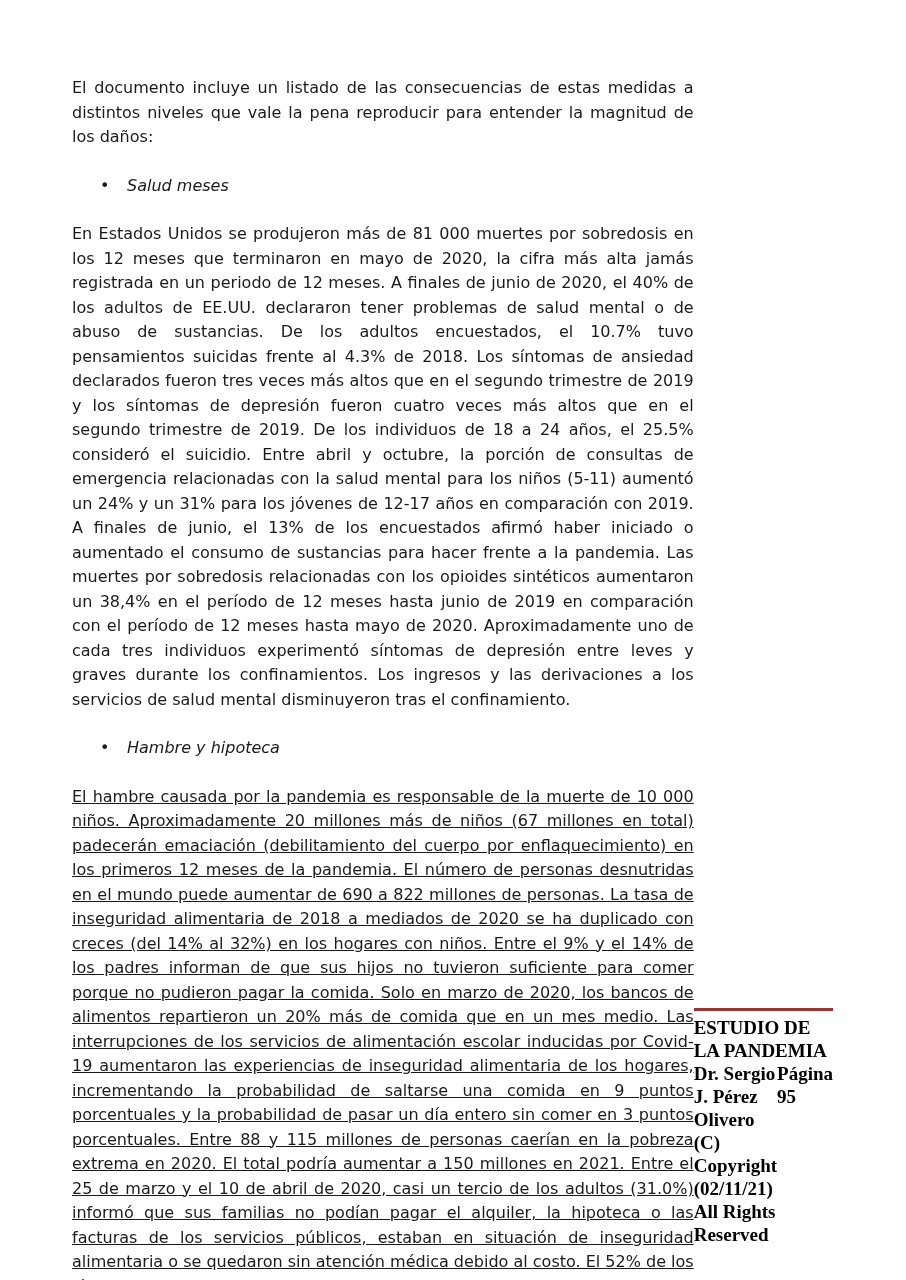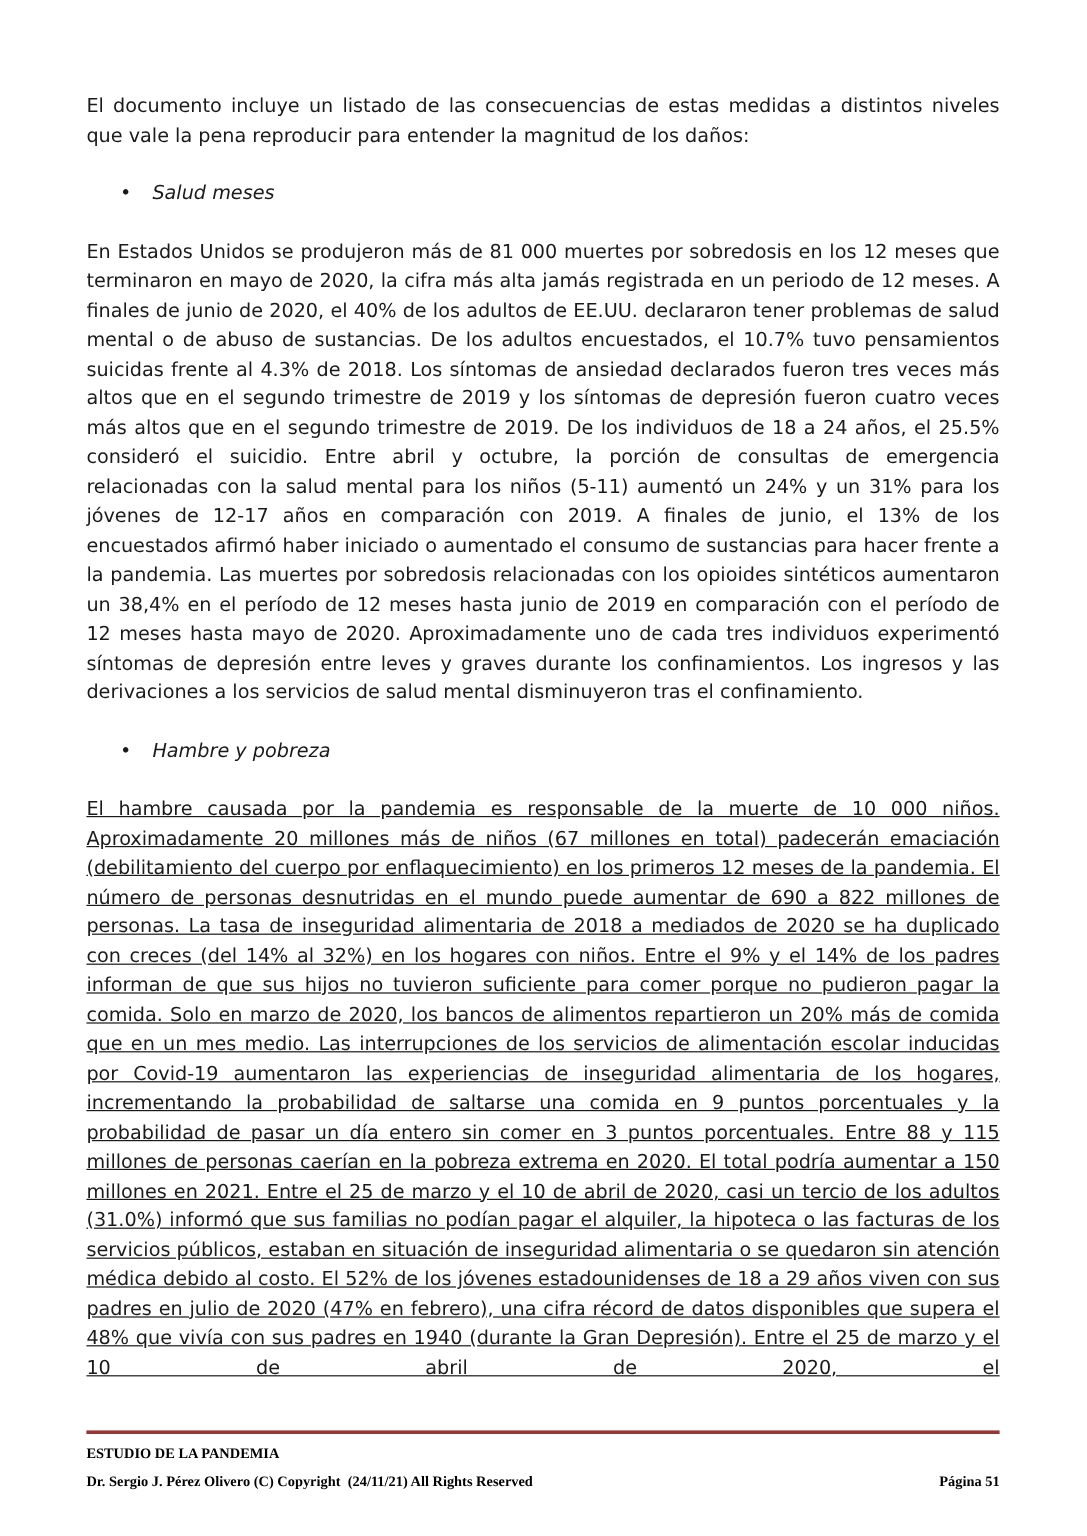--- a/index.html
+++ b/index.html
@@ -8,21 +8,21 @@
     background: #ffffff;
   }
   .page {
     position: relative;
     width: 906px;
     height: 1280px;
     background: #ffffff;
     box-sizing: border-box;
     padding: 76px 73px 34px 72px;
     display: flex;
-    flex-direction: column;
+    flex-direction: row;
     font-family: "DejaVu Sans", "Liberation Sans", sans-serif;
     font-size: 16px;
     line-height: 24.5px;
     color: #1a1a1a;
     overflow: hidden;
   }
   .content p {
     margin: 0 0 24px 0;
     text-align: justify;
   }
@@ -37,21 +37,21 @@
   }
   .bullet-glyph {
     display: inline-block;
     width: 27px;
     font-style: normal;
   }
   .footer {
     margin-top: auto;
     font-family: "Liberation Serif", "DejaVu Serif", serif;
     font-weight: bold;
-    font-size: 12px;
+    font-size: 19px;
     line-height: 23px;
     color: #000000;
   }
   .footer-rule {
     border-top: 3px solid #953735;
     margin-bottom: 5px;
   }
   .footer-row {
     display: flex;
     justify-content: space-between;
@@ -70,29 +70,29 @@
 
     <p>El documento incluye un listado de las consecuencias de estas medidas a distintos niveles que vale la pena reproducir para entender la magnitud de los daños:</p>
 
     <div class="bullet-row">
       <span class="bullet-glyph">•</span><span>Salud meses</span>
     </div>
 
     <p>En Estados Unidos se produjeron más de 81 000 muertes por sobredosis en los 12 meses que terminaron en mayo de 2020, la cifra más alta jamás registrada en un periodo de 12 meses. A finales de junio de 2020, el 40% de los adultos de EE.UU. declararon tener problemas de salud mental o de abuso de sustancias. De los adultos encuestados, el 10.7% tuvo pensamientos suicidas frente al 4.3% de 2018. Los síntomas de ansiedad declarados fueron tres veces más altos que en el segundo trimestre de 2019 y los síntomas de depresión fueron cuatro veces más altos que en el segundo trimestre de 2019. De los individuos de 18 a 24 años, el 25.5% consideró el suicidio. Entre abril y octubre, la porción de consultas de emergencia relacionadas con la salud mental para los niños (5-11) aumentó un 24% y un 31% para los jóvenes de 12-17 años en comparación con 2019. A finales de junio, el 13% de los encuestados afirmó haber iniciado o aumentado el consumo de sustancias para hacer frente a la pandemia. Las muertes por sobredosis relacionadas con los opioides sintéticos aumentaron un 38,4% en el período de 12 meses hasta junio de 2019 en comparación con el período de 12 meses hasta mayo de 2020. Aproximadamente uno de cada tres individuos experimentó síntomas de depresión entre leves y graves durante los confinamientos. Los ingresos y las derivaciones a los servicios de salud mental disminuyeron tras el confinamiento.</p>
 
     <div class="bullet-row">
-      <span class="bullet-glyph">•</span><span>Hambre y pobreza</span>
+      <span class="bullet-glyph">•</span><span>Hambre y hipoteca</span>
     </div>
 
     <p class="continued">El hambre causada por la pandemia es responsable de la muerte de 10 000 niños. Aproximadamente 20 millones más de niños (67 millones en total) padecerán emaciación (debilitamiento del cuerpo por enflaquecimiento) en los primeros 12 meses de la pandemia. El número de personas desnutridas en el mundo puede aumentar de 690 a 822 millones de personas. La tasa de inseguridad alimentaria de 2018 a mediados de 2020 se ha duplicado con creces (del 14% al 32%) en los hogares con niños. Entre el 9% y el 14% de los padres informan de que sus hijos no tuvieron suficiente para comer porque no pudieron pagar la comida. Solo en marzo de 2020, los bancos de alimentos repartieron un 20% más de comida que en un mes medio. Las interrupciones de los servicios de alimentación escolar inducidas por Covid-19 aumentaron las experiencias de inseguridad alimentaria de los hogares, incrementando la probabilidad de saltarse una comida en 9 puntos porcentuales y la probabilidad de pasar un día entero sin comer en 3 puntos porcentuales. Entre 88 y 115 millones de personas caerían en la pobreza extrema en 2020. El total podría aumentar a 150 millones en 2021. Entre el 25 de marzo y el 10 de abril de 2020, casi un tercio de los adultos (31.0%) informó que sus familias no podían pagar el alquiler, la hipoteca o las facturas de los servicios públicos, estaban en situación de inseguridad alimentaria o se quedaron sin atención médica debido al costo. El 52% de los jóvenes estadounidenses de 18 a 29 años viven con sus padres en julio de 2020 (47% en febrero), una cifra récord de datos disponibles que supera el 48% que vivía con sus padres en 1940 (durante la Gran Depresión). Entre el 25 de marzo y el 10 de abril de 2020, el</p>
 
   </div>
 
   <div class="footer">
     <div class="footer-rule"></div>
     <div class="footer-title">ESTUDIO DE LA PANDEMIA</div>
     <div class="footer-row">
-      <span class="footer-copyright">Dr. Sergio J. Pérez Olivero (C) Copyright  (24/11/21) All Rights Reserved</span>
-      <span class="footer-page-number">Página 51</span>
+      <span class="footer-copyright">Dr. Sergio J. Pérez Olivero (C) Copyright  (02/11/21) All Rights Reserved</span>
+      <span class="footer-page-number">Página 95</span>
     </div>
   </div>
 
 </div>
 
 </body></html>

